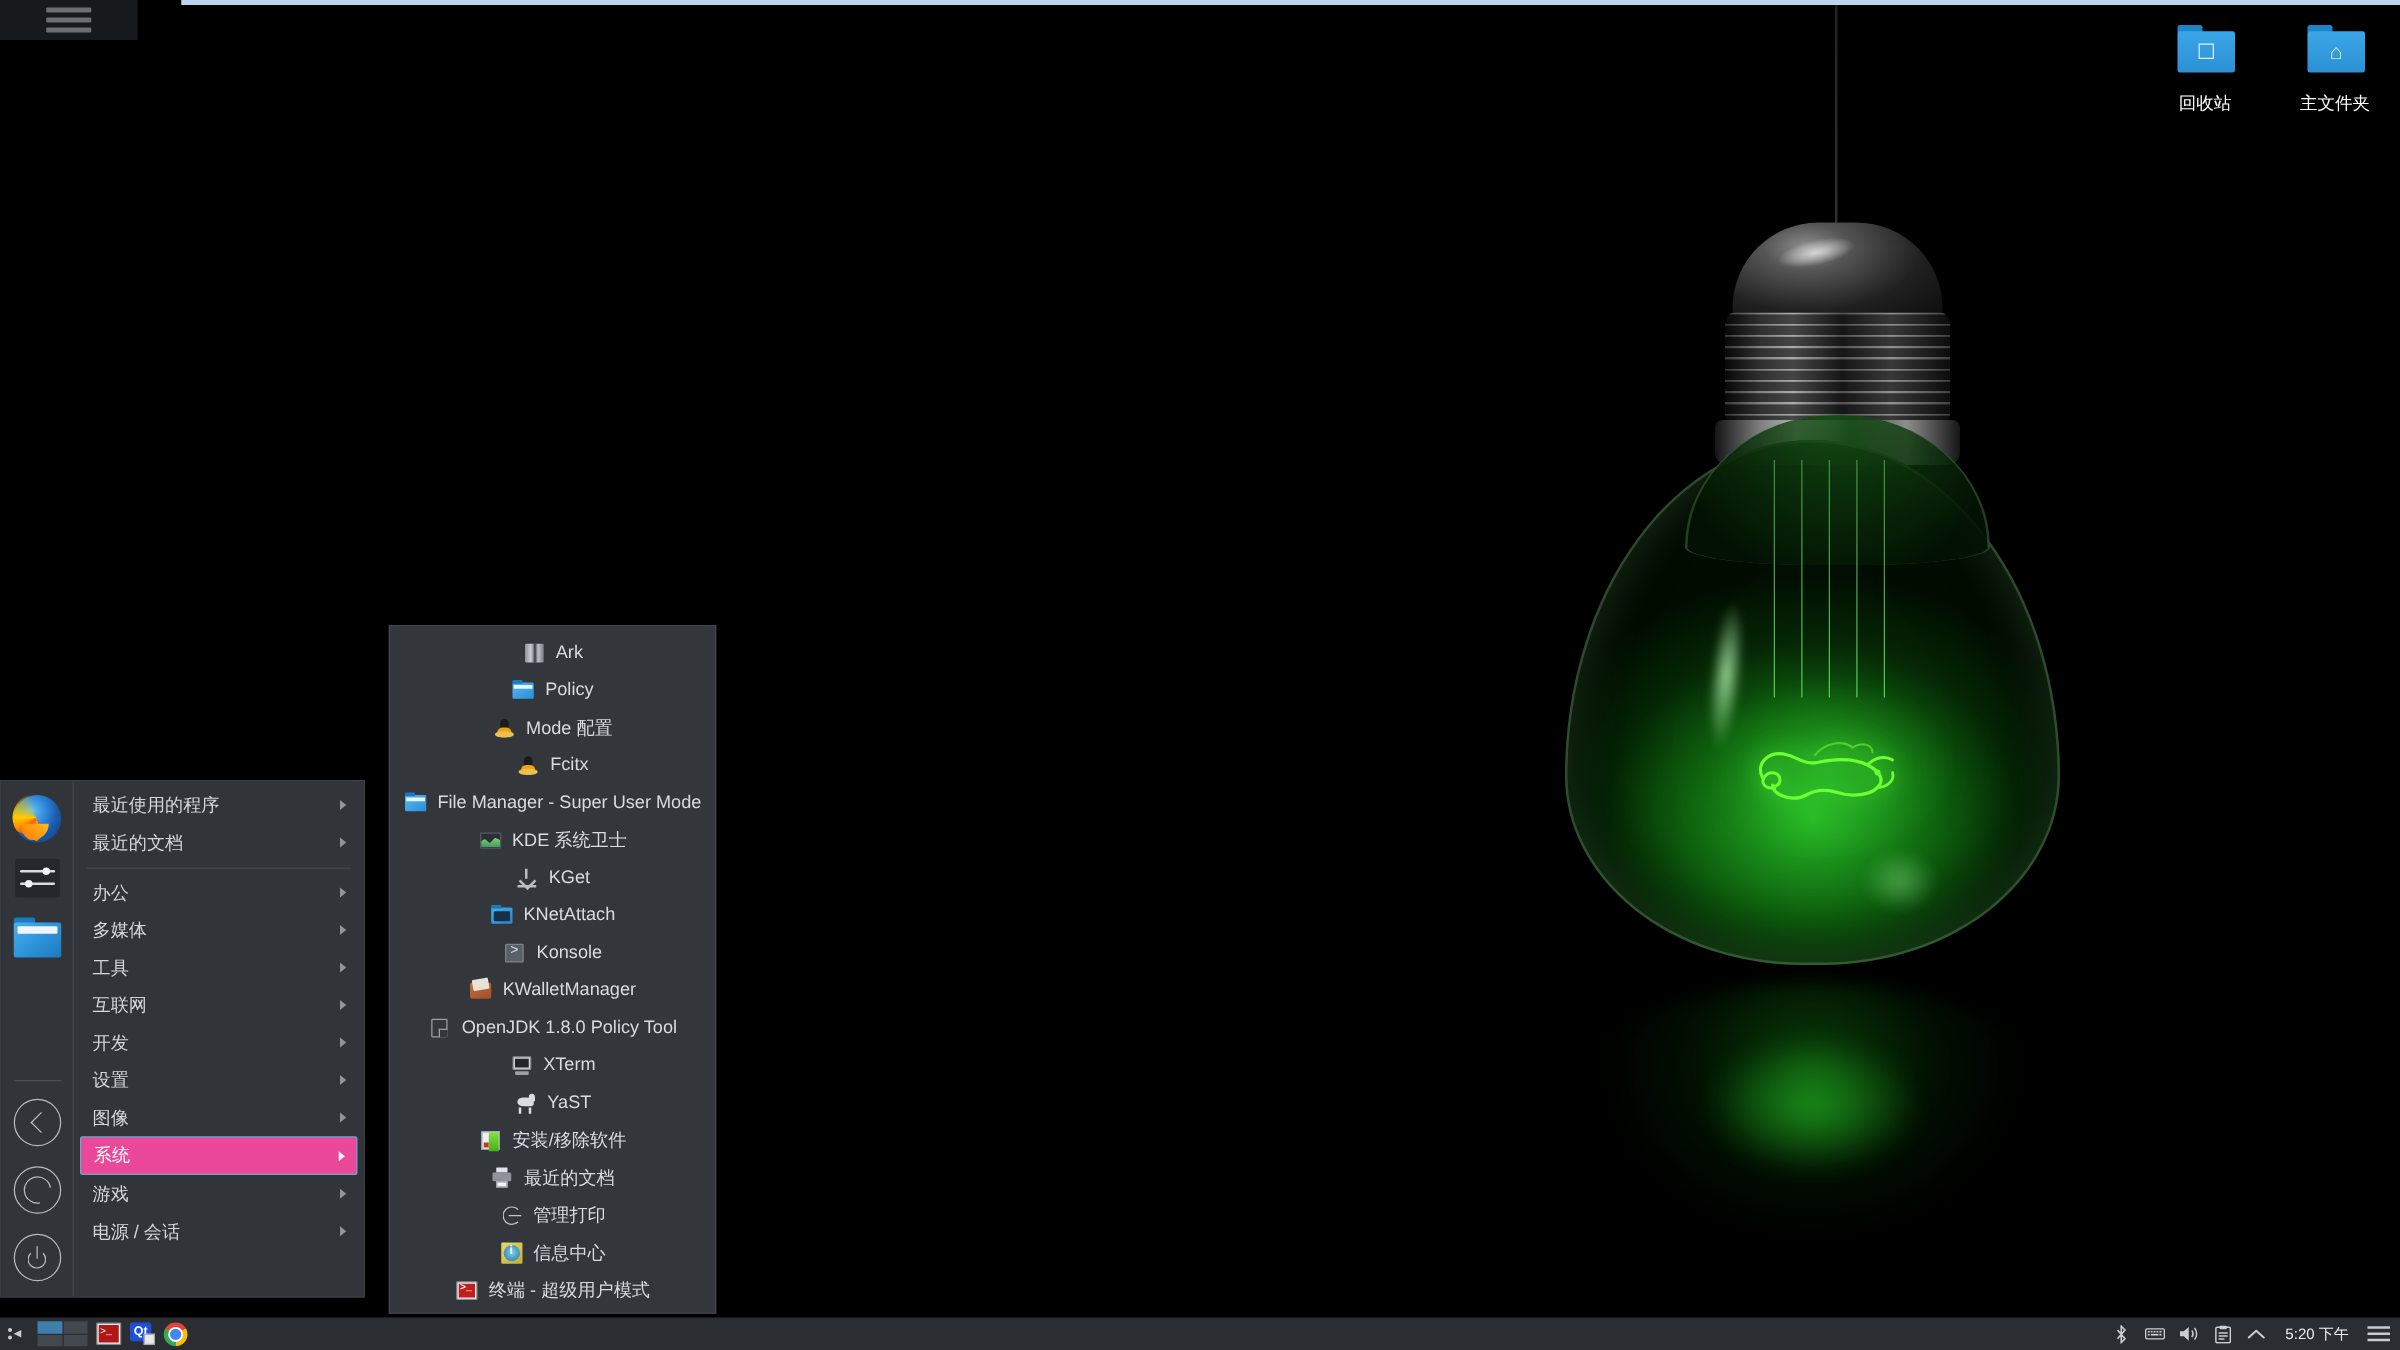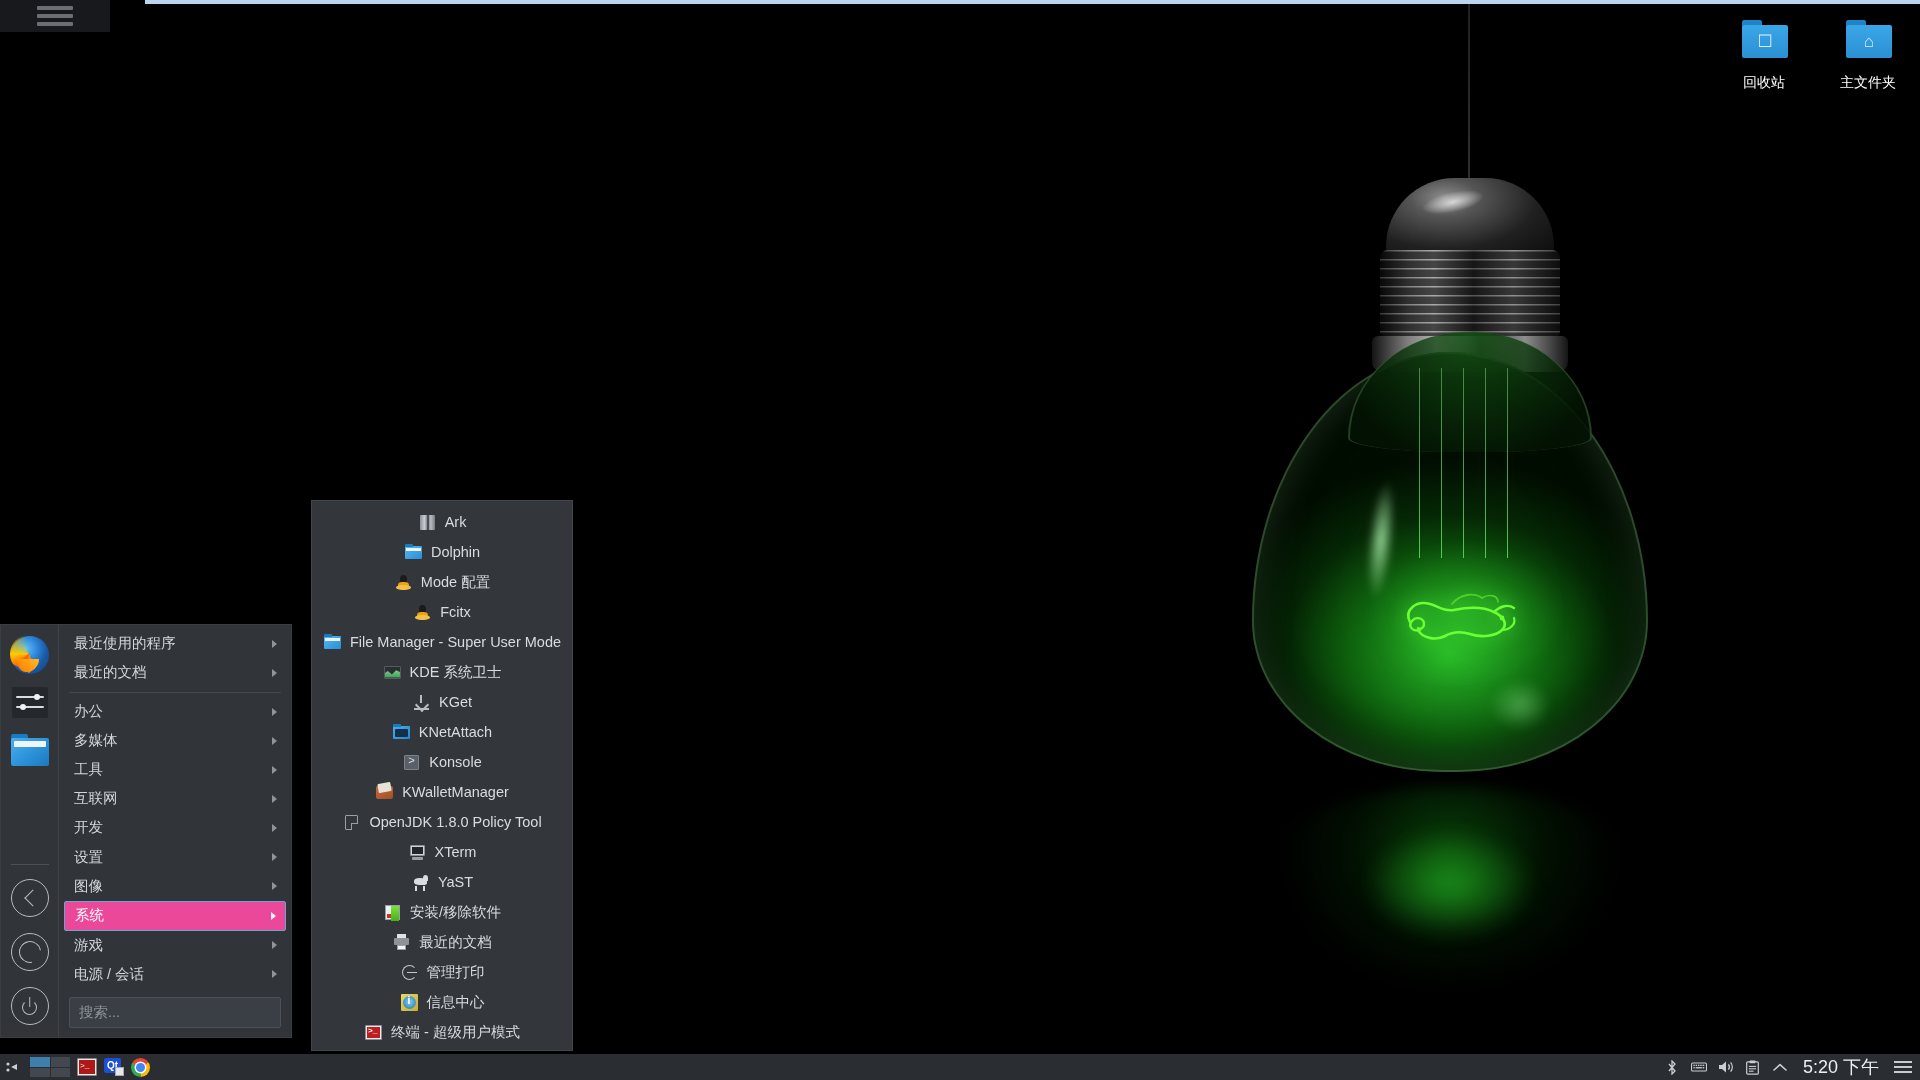--- a/index.html
+++ b/index.html
@@ -182,21 +182,21 @@
   .qt-ico .pg { position:absolute; right:0; bottom:0; width:9px; height:9px; background:#e8e8e8; border:1px solid #aaa; }
 
   .chrome-ico { width:19px; height:19px; border-radius:50%; position:relative;
     background:conic-gradient(from -60deg, #ea4335 0deg 120deg, #fbbc05 120deg 240deg, #34a853 240deg 360deg); }
   .chrome-ico::after { content:""; position:absolute; left:5px; top:5px; width:9px; height:9px; border-radius:50%;
     background:#4285f4; box-shadow:0 0 0 1.5px #fff; }
 
   #tb-spacer { flex:1; }
   #tb-right { display:flex; align-items:center; gap:11px; padding-right:8px; color:#d6d9dc; }
   .tray-ico { width:16px; height:16px; display:flex; align-items:center; justify-content:center; }
-  #clock { font-size:18px; color:#eceff1; white-space:nowrap; padding:0 4px; }
+  #clock { font-size:12px; color:#eceff1; white-space:nowrap; padding:0 4px; }
   #tray-menu-btn { width:18px; }
   #tray-menu-btn span { display:block; height:2px; background:#c8ccd0; margin:3px 0; }
 
   
   #kmenu {
     position:absolute; left:0; top:624px; width:292px; height:414px;
     background:#31353a; z-index:50;
     display:flex;
     border:1px solid #3a3f45;
     box-shadow:0 0 12px rgba(0,0,0,.6);
@@ -518,38 +518,35 @@
     </div>
     <div class="kitem">
       <span class="txt">游戏</span>
       <span class="chev"></span>
     </div>
     <div class="kitem">
       <span class="txt">电源 / 会话</span>
       <span class="chev"></span>
     </div>
 
-    <div id="ksearch-wrap">
-      <input id="ksearch" type="text" placeholder="搜索..." style="">
-    </div>
   </div>
 </div>
 
 <div id="submenu">
   <div class="sitem">
     <span class="si">
         <i class="ic-ark"></i>
       </span>
     <span class="slbl">Ark</span>
   </div>
   <div class="sitem">
     <span class="si">
         <i class="ic-folder"></i>
       </span>
-    <span class="slbl">Dolphin</span>
+    <span class="slbl">Policy</span>
   </div>
   <div class="sitem">
     <span class="si">
       <span class="ic-fcitx">
           <i class="b1"></i>
           <i class="b2"></i>
           <i class="b3"></i>
         </span>
     </span>
     <span class="slbl">Mode 配置</span>

